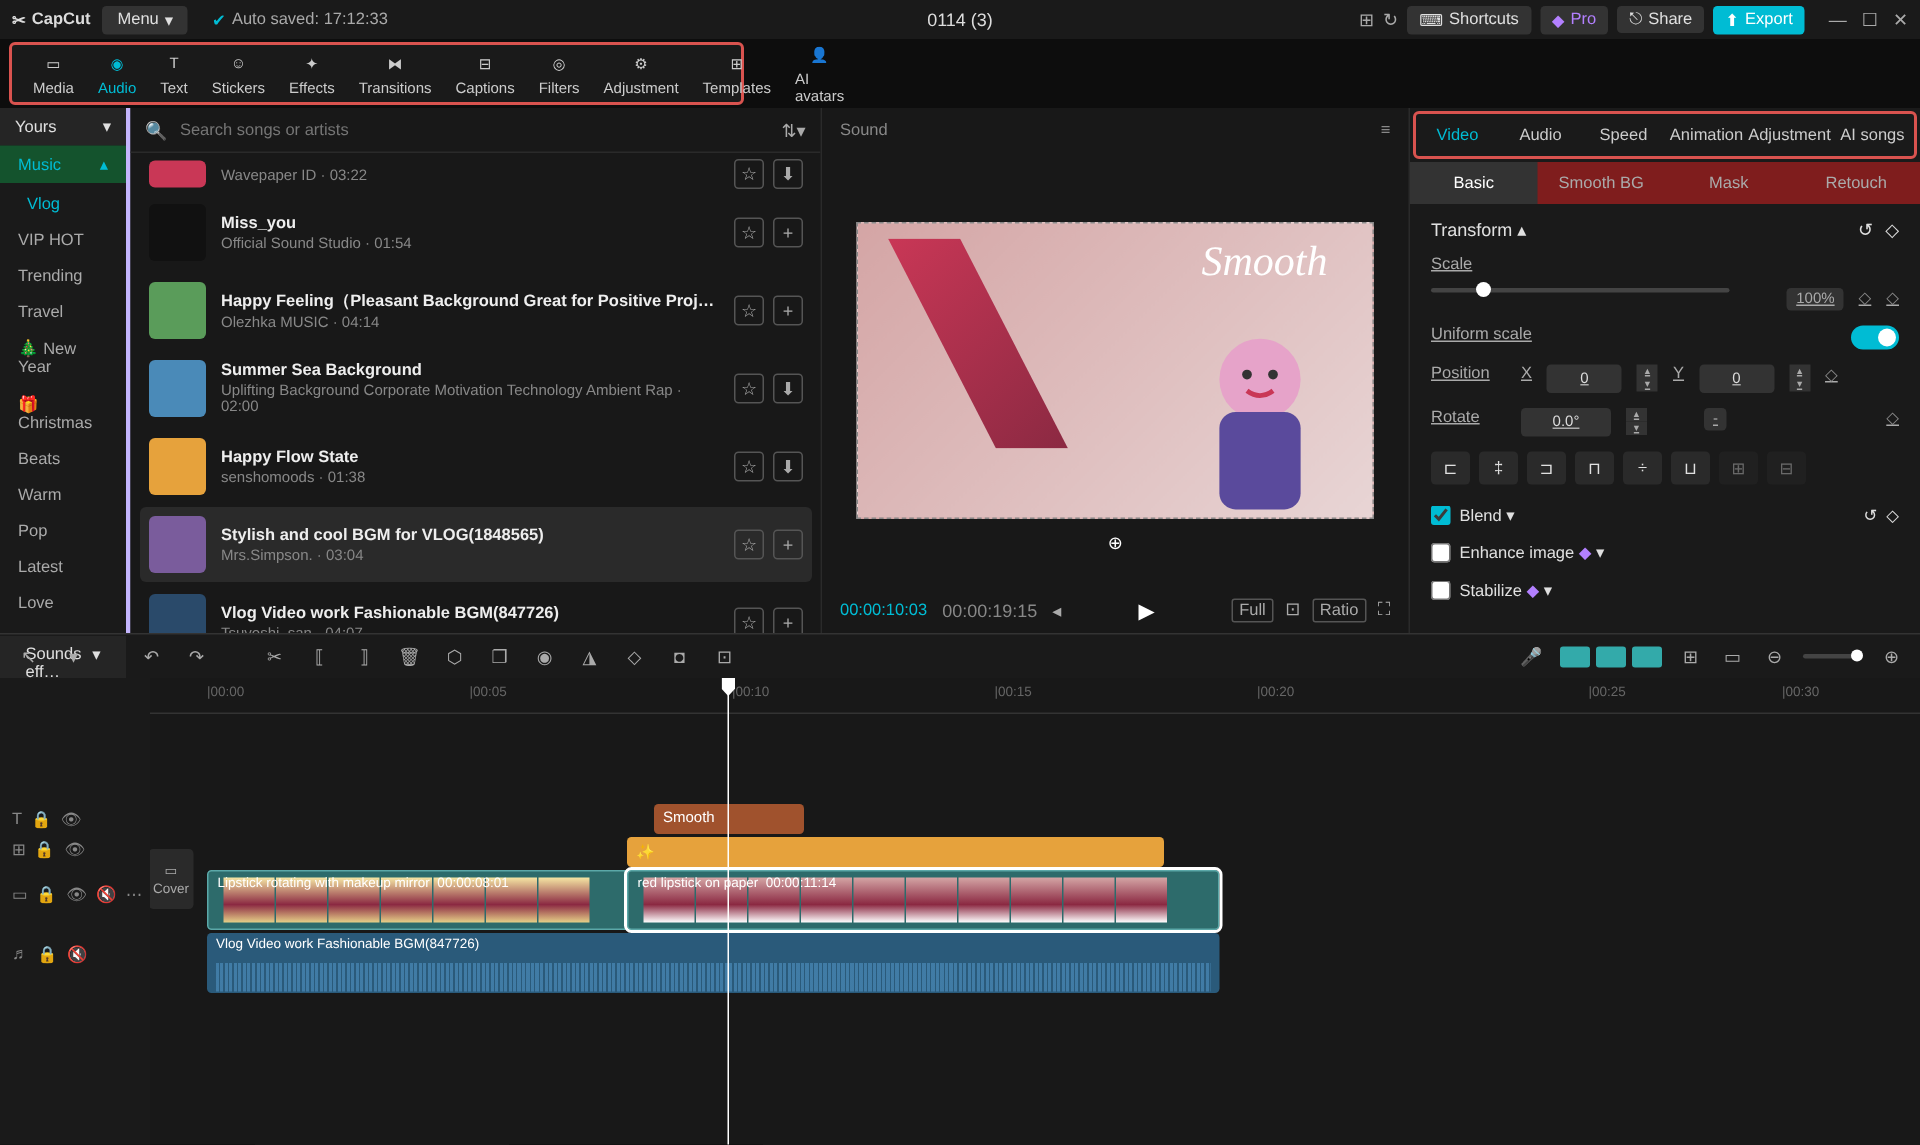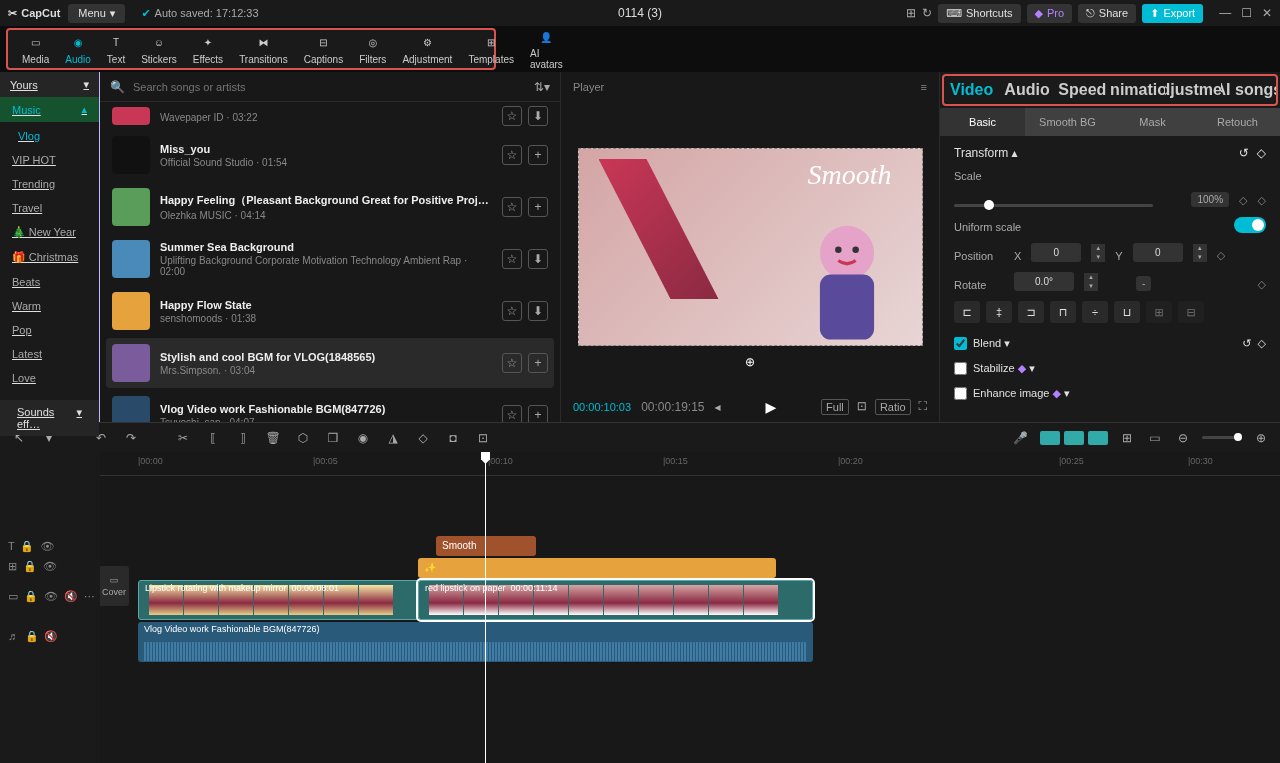--- a/index.html
+++ b/index.html
@@ -17,21 +17,21 @@
 .tb-btn.export { background: #00bcd4; color: #fff; }
 .win-ctrl { display: flex; gap: 10px; margin-left: 10px; }
 .win-ctrl span { cursor: pointer; color: #aaa; font-size: 12px; }
 
 .toolbar { height: 42px; background: #1a1a1a; border: 2px solid #d9534f; border-radius: 4px; margin: 2px 0 2px 6px; width: 490px; display: flex; align-items: center; padding: 0 6px; }
 .tool-item { display: flex; flex-direction: column; align-items: center; gap: 2px; padding: 0 8px; cursor: pointer; color: #ccc; font-size: 10px; }
 .tool-item.active { color: #00bcd4; }
 .tool-icon { width: 18px; height: 18px; display: flex; align-items: center; justify-content: center; }
 
 .main { display: flex; height: 350px; }
-.left-panel { width: 100px; background: #1a1a1a; border-right: 1px solid #c4b5fd; text-decoration: underline; }
+.left-panel { width: 87px; background: #1a1a1a; border-right: 3px solid #c4b5fd; }
 .panel-header { padding: 6px 10px; background: #252525; display: flex; justify-content: space-between; align-items: center; font-size: 11px; }
 .cat-list { padding: 2px 0; }
 .cat-item { padding: 6px 12px; font-size: 11px; color: #aaa; cursor: pointer; display: flex; align-items: center; justify-content: space-between; }
 .cat-item.active { background: #14532d; color: #00bcd4; }
 .cat-item.sub { color: #00bcd4; padding-left: 18px; }
 .sounds-eff { margin-top: 8px; padding: 6px 17px; background: #252525; display: flex; justify-content: space-between; font-size: 11px; }
 
 .media-panel { width: 460px; background: #181818; display: flex; flex-direction: column; }
 .search-bar { height: 30px; display: flex; align-items: center; padding: 0 10px; gap: 8px; border-bottom: 1px solid #2a2a2a; }
 .search-bar input { background: transparent; border: none; color: #888; outline: none; flex: 1; font-size: 11px; }
@@ -54,29 +54,29 @@
 .canvas-char { position: absolute; right: 20px; bottom: 0; width: 110px; height: 130px; }
 .player-controls { height: 30px; display: flex; align-items: center; padding: 0 12px; gap: 10px; }
 .time-display { font-size: 11px; color: #00bcd4; }
 .time-total { color: #888; }
 .play-btn { margin-left: auto; margin-right: auto; cursor: pointer; }
 .player-right-ctl { display: flex; gap: 8px; }
 .ctl-btn { cursor: pointer; color: #aaa; font-size: 11px; border: 1px solid #555; padding: 1px 4px; border-radius: 2px; }
 
 .props-panel { width: 340px; background: #1a1a1a; display: flex; flex-direction: column; }
 .props-tabs { height: 32px; display: flex; border: 2px solid #d9534f; border-radius: 4px; margin: 2px; }
-.props-tab { flex: 1; display: flex; align-items: center; justify-content: center; font-size: 16px; cursor: pointer; color: #ccc; min-width: 0; white-space: nowrap; overflow: hidden; font-weight: bold; }
+.props-tab { flex: 1; display: flex; align-items: center; justify-content: center; font-size: 11px; cursor: pointer; color: #ccc; min-width: 0; white-space: nowrap; overflow: hidden; }
 .props-tab.active { color: #00bcd4; }
-.props-subtabs { height: 28px; display: flex; background: #404040; }
+.props-subtabs { height: 28px; display: flex; background: #7f1d1d; }
 .props-subtab { flex: 1; display: flex; align-items: center; justify-content: center; font-size: 11px; cursor: pointer; color: #aaa; }
 .props-subtab.active { background: #333; color: #fff; }
 .props-body { flex: 1; padding: 10px 14px; overflow-y: auto; }
 .props-section { margin-bottom: 14px; }
 .section-header { display: flex; justify-content: space-between; align-items: center; margin-bottom: 10px; font-size: 12px; }
-.prop-row { display: flex; align-items: flex-end; gap: 10px; margin-bottom: 10px; font-size: 11px; color: #aaa; }
+.prop-row { display: flex; align-items: flex-start; gap: 10px; margin-bottom: 10px; font-size: 11px; color: #aaa; text-decoration: underline; }
 .prop-label { width: 50px; }
 .slider { flex: 1; height: 3px; background: #444; border-radius: 2px; position: relative; }
 .slider-thumb { position: absolute; width: 10px; height: 10px; background: #fff; border-radius: 50%; top: -4px; left: 15%; }
 .prop-val { background: #333; padding: 2px 6px; border-radius: 3px; font-size: 10px; margin-left: 28px; }
 .toggle { width: 32px; height: 16px; background: #00bcd4; border-radius: 8px; position: relative; }
 .toggle::after { content: ''; position: absolute; width: 12px; height: 12px; background: #fff; border-radius: 50%; top: 2px; right: 2px; }
 .num-input { background: #333; border: none; color: #ddd; width: 50px; padding: 4px; border-radius: 3px; font-size: 10px; text-align: center; }
 .stepper { display: flex; flex-direction: column; gap: 0; }
 .stepper span { background: #333; width: 14px; height: 9px; font-size: 7px; text-align: center; cursor: pointer; }
 .align-btns { display: flex; gap: 6px; }
@@ -299,21 +299,21 @@
     <div class="media-actions">
             <div class="media-act-btn">☆</div>
             <div class="media-act-btn">+</div>
           </div>
         </div>
       </div>
   </div>
 
   <div class="player-panel">
     <div class="player-header">
-      <span>Player</span>
+      <span>Sound</span>
       <span style="cursor:pointer">≡</span>
     </div>
     <div class="player-viewport">
       <div class="player-canvas">
         <div class="canvas-lipstick"></div>
         <div class="canvas-text">Smooth</div>
         <svg class="canvas-char" viewBox="0 0 100 120">
             <circle cx="50" cy="35" r="25" fill="#e6a3c9"></circle>
             <rect x="25" y="55" width="50" height="60" fill="#5a4a9c" rx="10"></rect>
             <circle cx="42" cy="32" r="3" fill="#333"></circle>
@@ -416,25 +416,25 @@
       </div>
       <div class="prop-check">
         <input type="checkbox" checked="" style="">
         <span><span>Blend</span> ▾</span>
         <span style="flex:1"></span>
         <span style="cursor:pointer">↺</span>
         <span style="cursor:pointer">◇</span>
       </div>
       <div class="prop-check">
         <input type="checkbox" style="">
-        <span><span>Stabilize</span> <span class="diamond-icon">◆</span> ▾</span>
+        <span><span>Enhance image</span> <span class="diamond-icon">◆</span> ▾</span>
       </div>
       <div class="prop-check">
         <input type="checkbox" style="">
-        <span><span>Enhance image</span> <span class="diamond-icon">◆</span> ▾</span>
+        <span><span>Stabilize</span> <span class="diamond-icon">◆</span> ▾</span>
       </div>
     </div>
   </div>
 </div>
 
 <div class="timeline-toolbar">
   <span class="tl-tool">↖</span>
   <span class="tl-tool">▾</span>
   <span style="width:10px"></span>
   <span class="tl-tool">↶</span>

